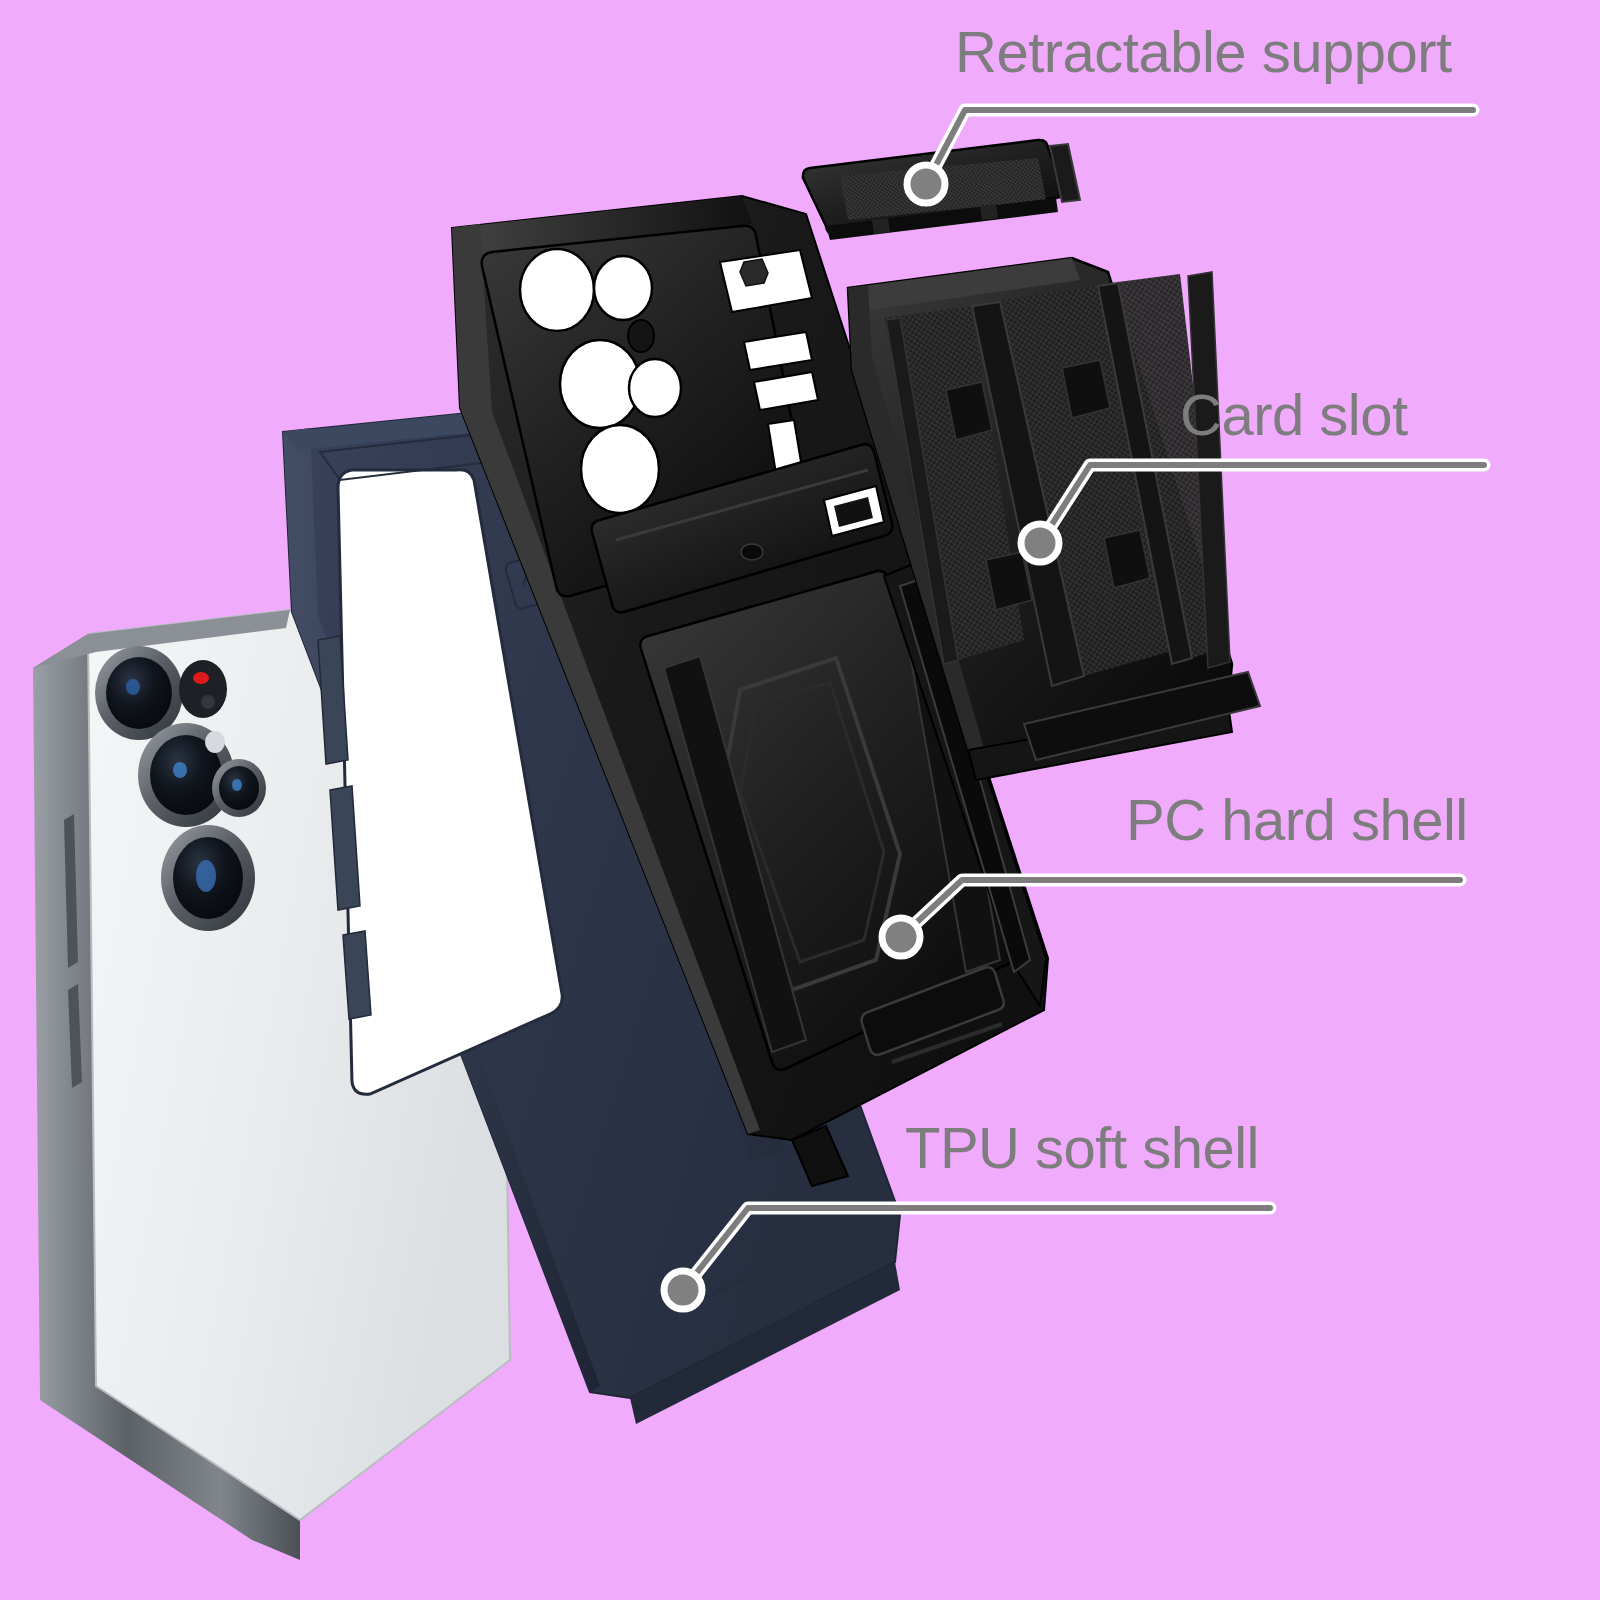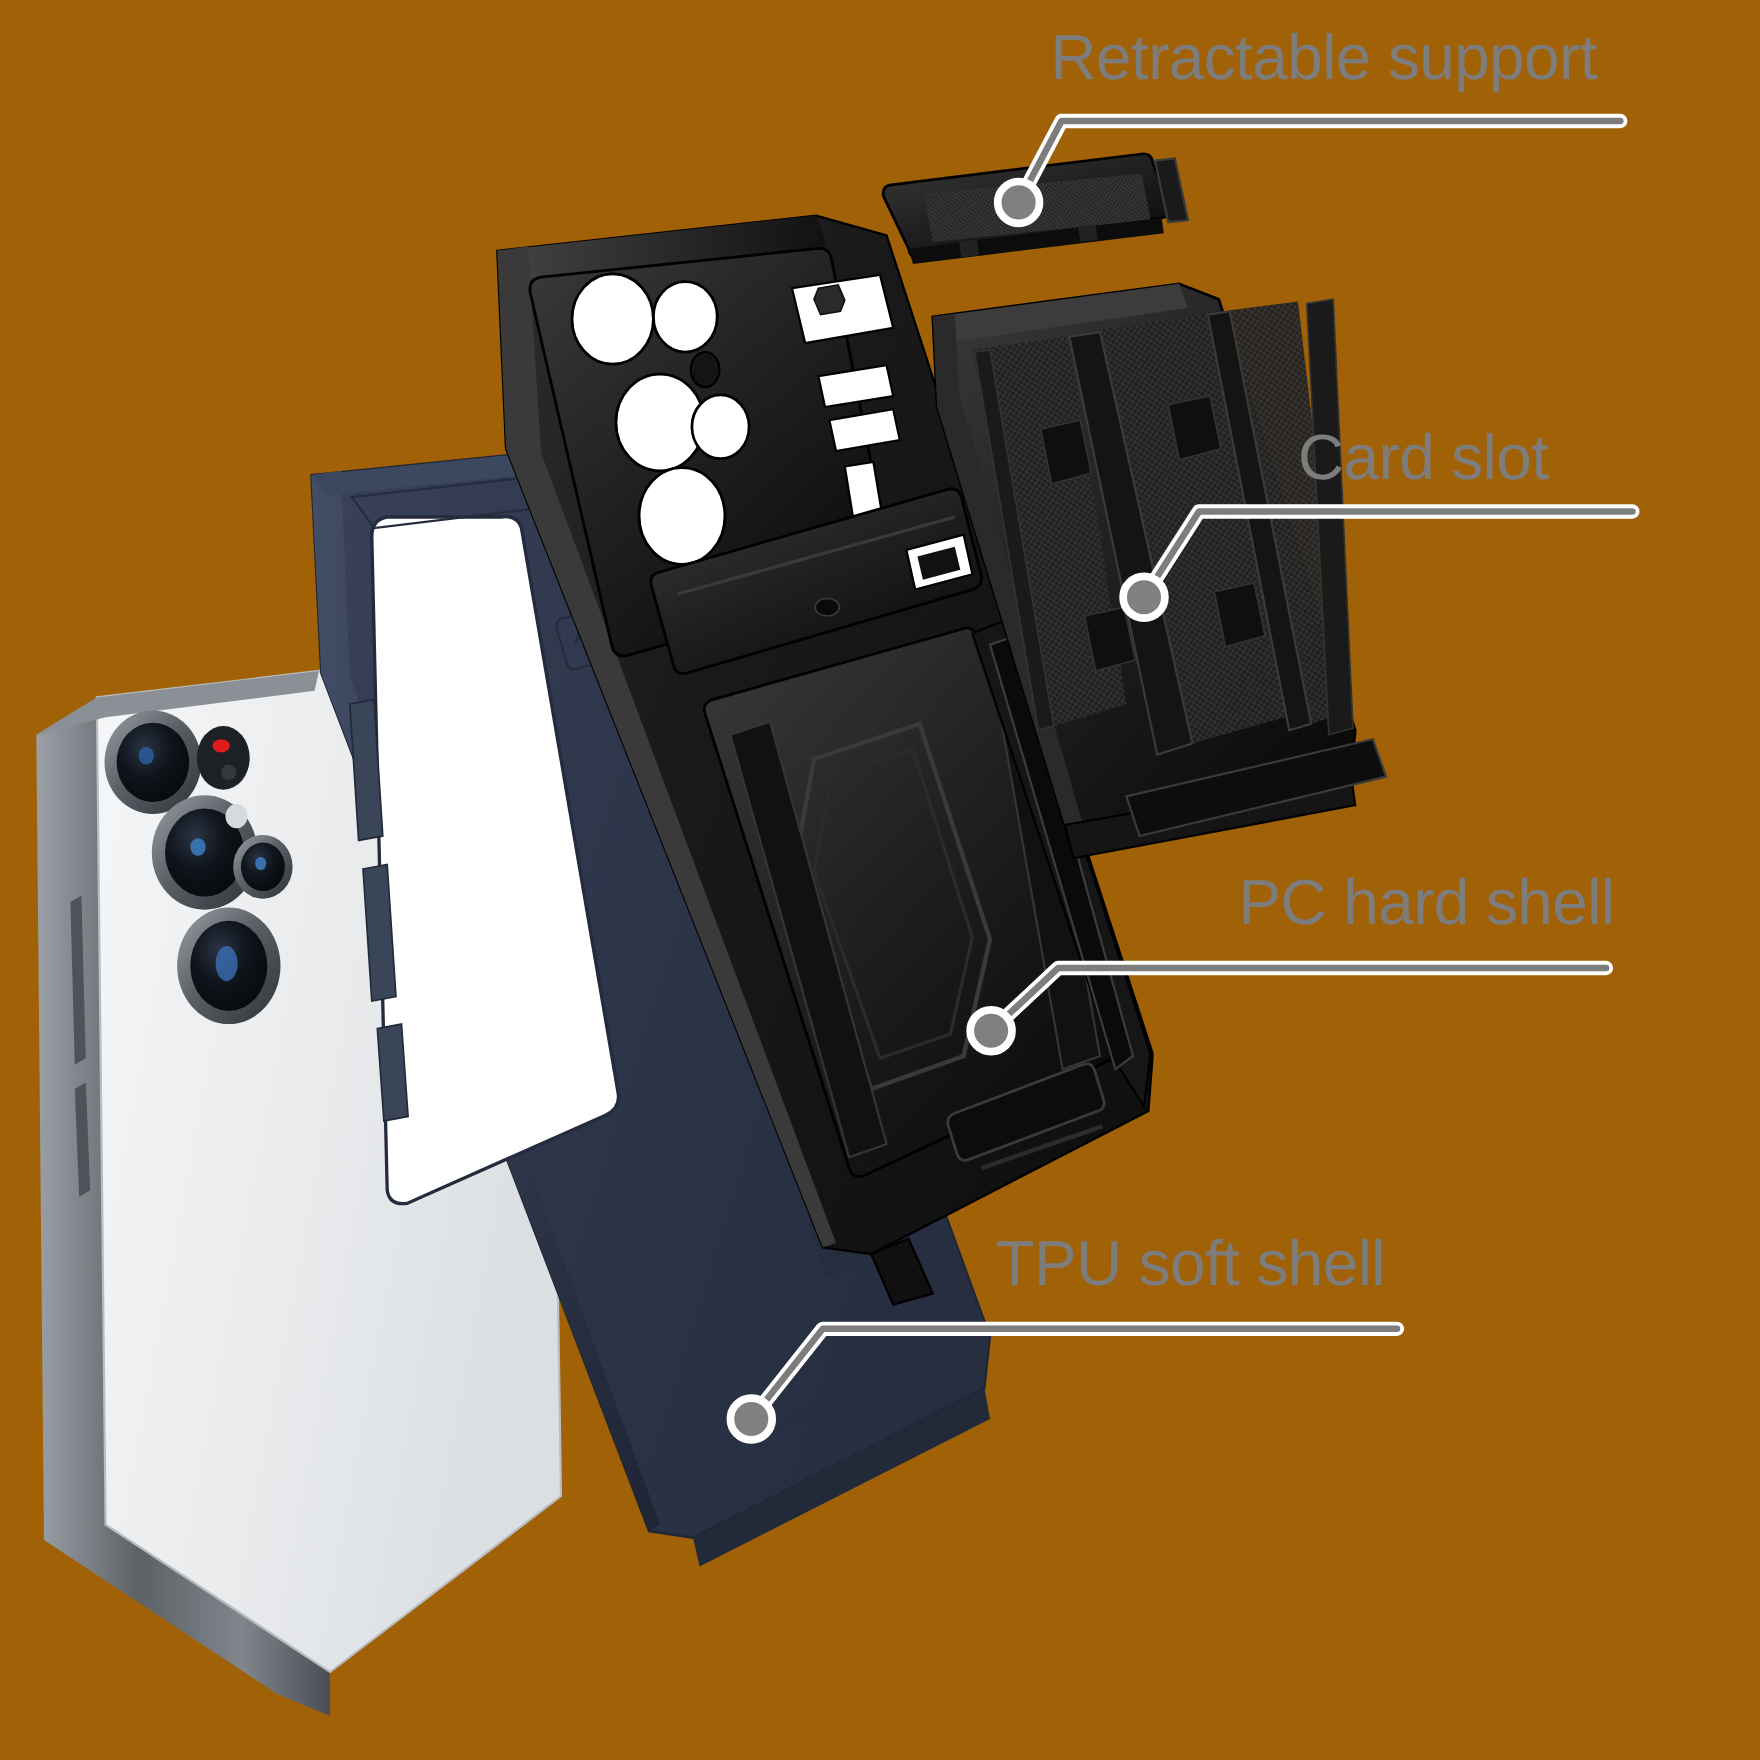--- a/index.html
+++ b/index.html
@@ -12,21 +12,21 @@
     height: 1600px;
     position: relative;
     overflow: hidden;
     font-family: "Liberation Sans", sans-serif;
   }
   #stage {
     position: absolute;
     left: 0; top: 0;
     width: 1600px;
     height: 1600px;
-    background: #a16207;
+    background: #f0abfc;
     text-align: center;
   }
   #stage svg {
     display: block;
     width: 1600px;
     height: 1600px;
   }
   .callout-label {
     fill: #7d7d7d;
     font-family: "Liberation Sans", sans-serif;

